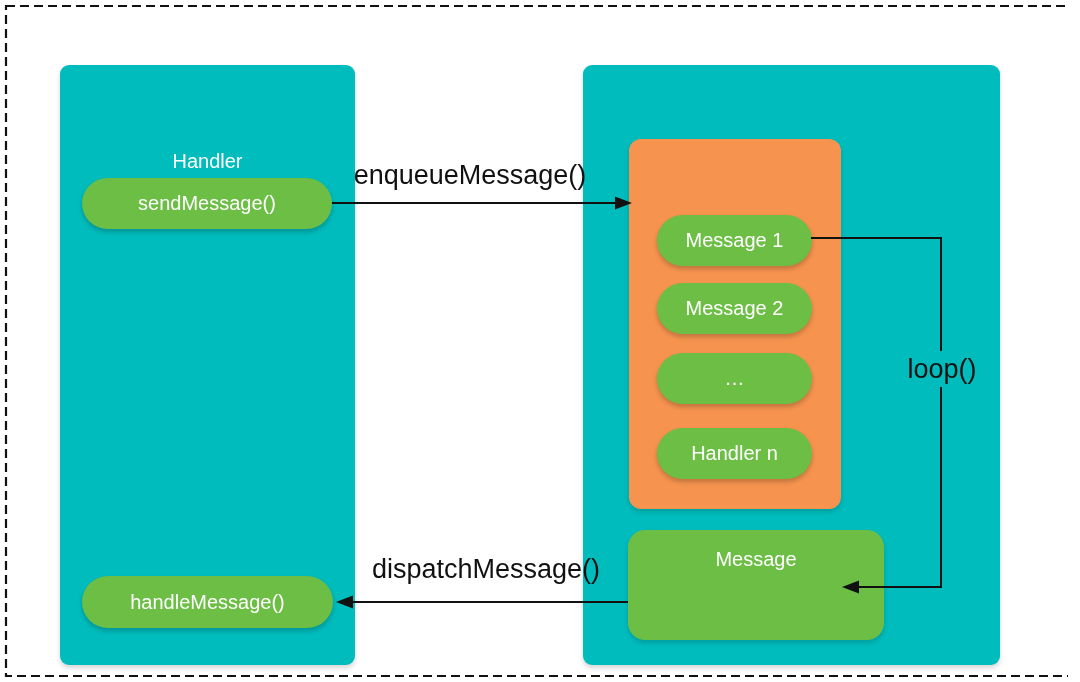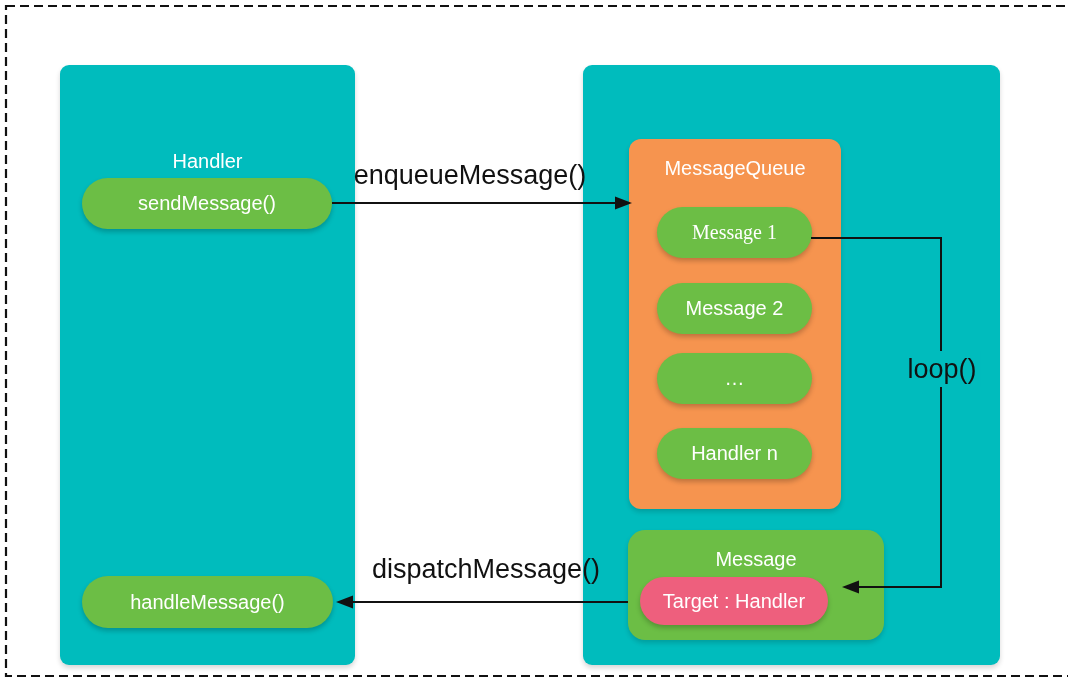--- a/index.html
+++ b/index.html
@@ -84,30 +84,28 @@
   <div class="box teal-box" style="left:60px; top:65px; width:295px; height:600px;">
     <div class="box-title" style="left:0; right:0;">Handler</div>
     <div class="pill" style="left:22px; top:511px; width:251px; height:52px;">handleMessage()</div>
     <div class="pill" style="left:22px; top:113px; width:250px; height:51px;">sendMessage()</div>
   </div>
 
   <div class="box teal-box" style="left:583px; top:65px; width:417px; height:600px;">
     <div class="box-title" style="left:0; width:284px;">Looper</div>
 
     <div class="box orange-box" style="left:46px; top:74px; width:212px; height:370px;">
-      <div class="inner-title" style="top:17px;">MessageQueue</div>
-      <div class="pill" style="left:28px; top:68px;  width:155px; height:51px;font-family:Liberation Serif, serif;">Message 1</div>
+      <div class="pill" style="left:28px; top:76px;  width:155px; height:51px;">Message 1</div>
       <div class="pill" style="left:28px; top:144px; width:155px; height:51px;">Message 2</div>
       <div class="pill" style="left:28px; top:214px; width:155px; height:51px;">…</div>
       <div class="pill" style="left:28px; top:289px; width:155px; height:51px;">Handler n</div>
     </div>
 
     <div class="box green-box" style="left:45px; top:465px; width:212px; height:110px;padding-left:44px;">
       <div class="inner-title" style="top:17px;">Message</div>
-      <div class="pill pink" style="left:12px; top:47px; width:188px; height:48px;">Target : Handler</div>
     </div>
   </div>
 
   <svg id="overlay" viewBox="0 0 1080 682" xmlns="http://www.w3.org/2000/svg">
 
     <rect x="6" y="6" width="1068" height="670" fill="none" stroke="#111111" stroke-width="2.2" stroke-dasharray="9 5"></rect>
 
     <g stroke="#111111" fill="#111111">
       <line x1="332" y1="203" x2="616" y2="203" stroke-width="2" fill="none"></line>
       <polygon points="632,203 615,196.5 615,209.5" stroke="none"></polygon>

